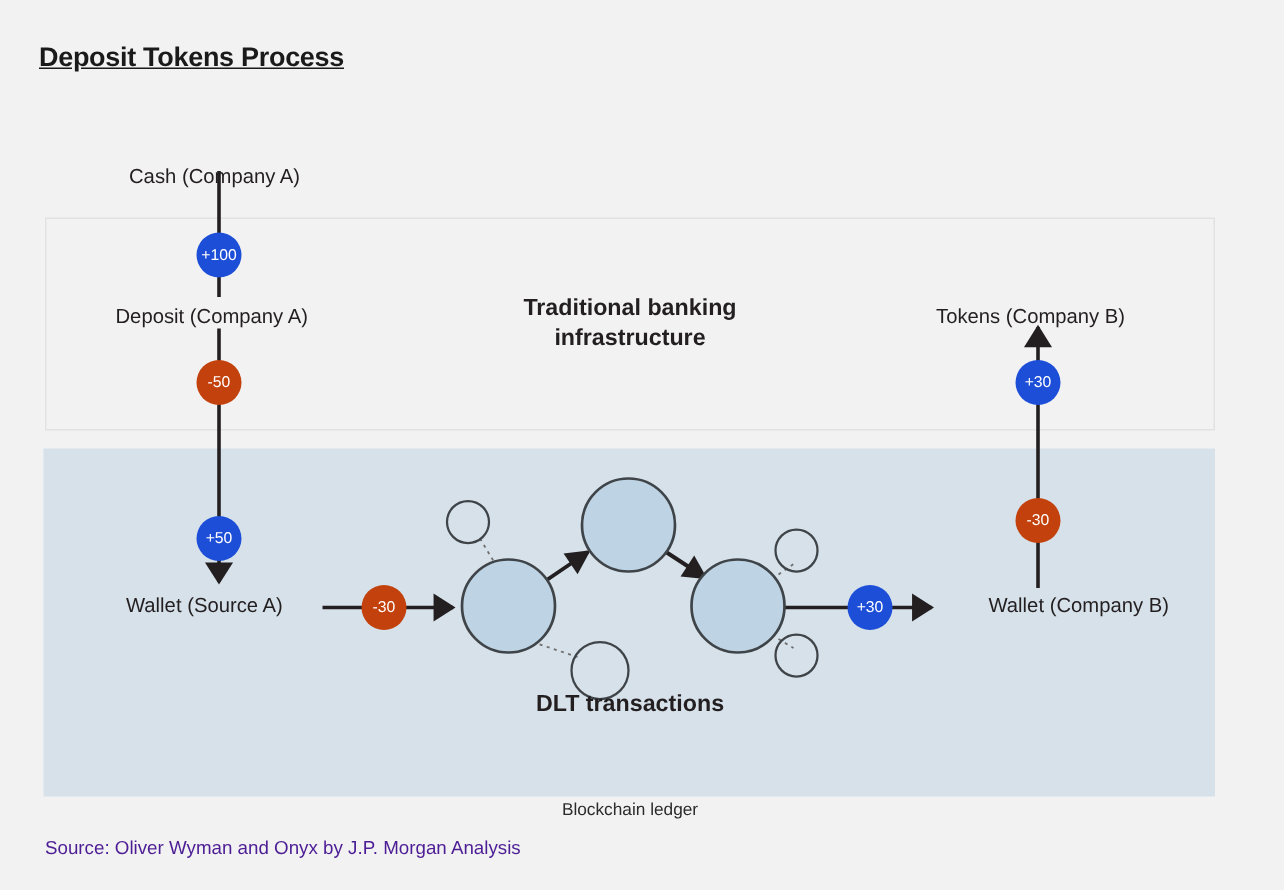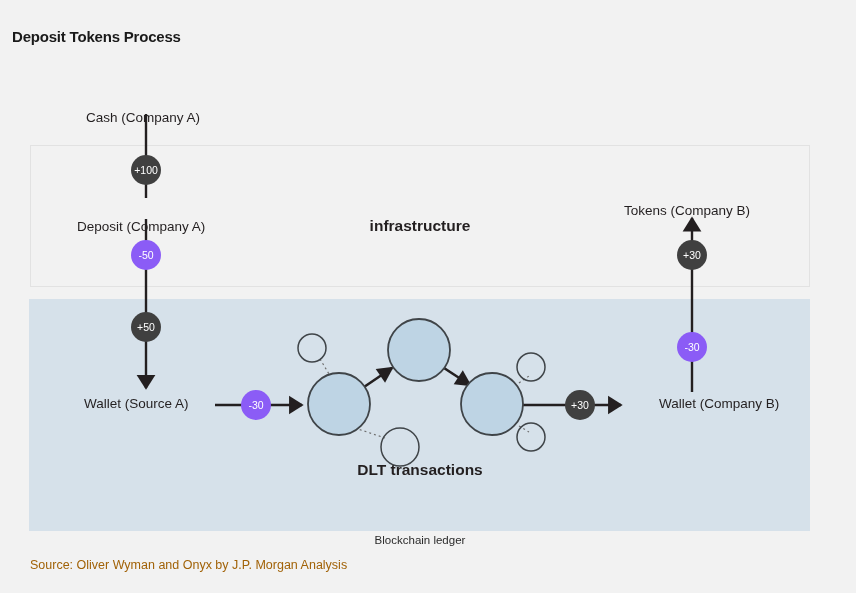--- a/index.html
+++ b/index.html
@@ -17,33 +17,34 @@
   }
   #figure {
     position: absolute;
     left: 0;
     top: 0;
     width: 856px;
     height: 593px;
   }
   .title {
     position: absolute;
-    left: 12px;
+    left: 26px;
     top: 28px;
-    font-size: 15px;
+    font-size: 18px;
     font-weight: bold;
     letter-spacing: -0.2px;
     color: #1a1a1a;
+    text-decoration: underline;
   }
   .source {
     position: absolute;
     left: 30px;
     top: 558px;
     font-size: 12.5px;
-    color: #a16207;
+    color: #4c1d95;
   }
   .band-top {
     position: absolute;
     left: 30px;
     top: 145px;
     width: 780px;
     height: 142px;
     border: 1px solid #e2e2e2;
     box-sizing: border-box;
     background: transparent;
@@ -84,43 +85,43 @@
     color: #2b2b2b;
     margin-top: 30px;
   }
   .node-label {
     position: absolute;
     font-size: 13.5px;
     color: #231f20;
     white-space: nowrap;
   }
   #label-cash-a      { left: 86px;  top: 94px; margin-top: 16px;  }
-  #label-deposit-a   { left: 77px;  top: 203px; margin-top: 16px; }
+  #label-deposit-a   { left: 77px;  top: 203px; }
   #label-deposit-b   { left: 624px; top: 203px; }
   #label-wallet-a    { left: 84px;  top: 396px; }
   #label-wallet-b    { left: 630px; top: 396px; margin-left: 29px; }
 
   .badge {
     position: absolute;
     width: 30px;
     height: 30px;
     border-radius: 50%;
     display: flex;
     align-items: center;
     justify-content: center;
     font-size: 10.5px;
     color: #ffffff;
     line-height: 1;
   }
-  .badge.pos { background: #404040; }
-  .badge.neg { background: #8b5cf6; }
+  .badge.pos { background: #1d4ed8; }
+  .badge.neg { background: #c2410c; }
 
   #badge-plus100 { left: 131px; top: 155px; }
   #badge-minus50 { left: 131px; top: 240px; }
-  #badge-plus50  { left: 131px; top: 312px; }
+  #badge-plus50  { left: 131px; top: 344px; }
   #badge-minus30-wallet-a { left: 241px; top: 390px; }
   #badge-plus30-wallet-b  { left: 565px; top: 390px; }
   #badge-minus30-deposit-b { left: 677px; top: 332px; }
   #badge-plus30-deposit-b  { left: 677px; top: 240px; }
 </style>
 </head>
 <body>
 
 <div>
 
@@ -167,21 +168,21 @@
     <circle cx="400" cy="447" r="19" fill="none" stroke="#3f4448" stroke-width="1.5"></circle>
     <circle cx="531" cy="367" r="14" fill="none" stroke="#3f4448" stroke-width="1.5"></circle>
     <circle cx="531" cy="437" r="14" fill="none" stroke="#3f4448" stroke-width="1.5"></circle>
 
     <circle cx="339" cy="404" r="31" fill="#bed4e4" stroke="#3f4448" stroke-width="1.8"></circle>
     <circle cx="419" cy="350" r="31" fill="#bed4e4" stroke="#3f4448" stroke-width="1.8"></circle>
     <circle cx="492" cy="404" r="31" fill="#bed4e4" stroke="#3f4448" stroke-width="1.8"></circle>
   </svg>
 
   <div class="band-title" id="traditional-label">
-    <br>
+    <span>Traditional banking</span><br>
     <span>infrastructure</span>
   </div>
 
   <div class="band-title" id="dlt-label">DLT transactions</div>
   <div class="band-sub">Blockchain ledger</div>
 
   <div class="node-label" id="label-cash-a">Cash (Company A)</div>
   <div class="node-label" id="label-deposit-a">Deposit (Company A)</div>
   <div class="node-label" id="label-deposit-b">Tokens (Company B)</div>
   <div class="node-label" id="label-wallet-a">Wallet (Source A)</div>

